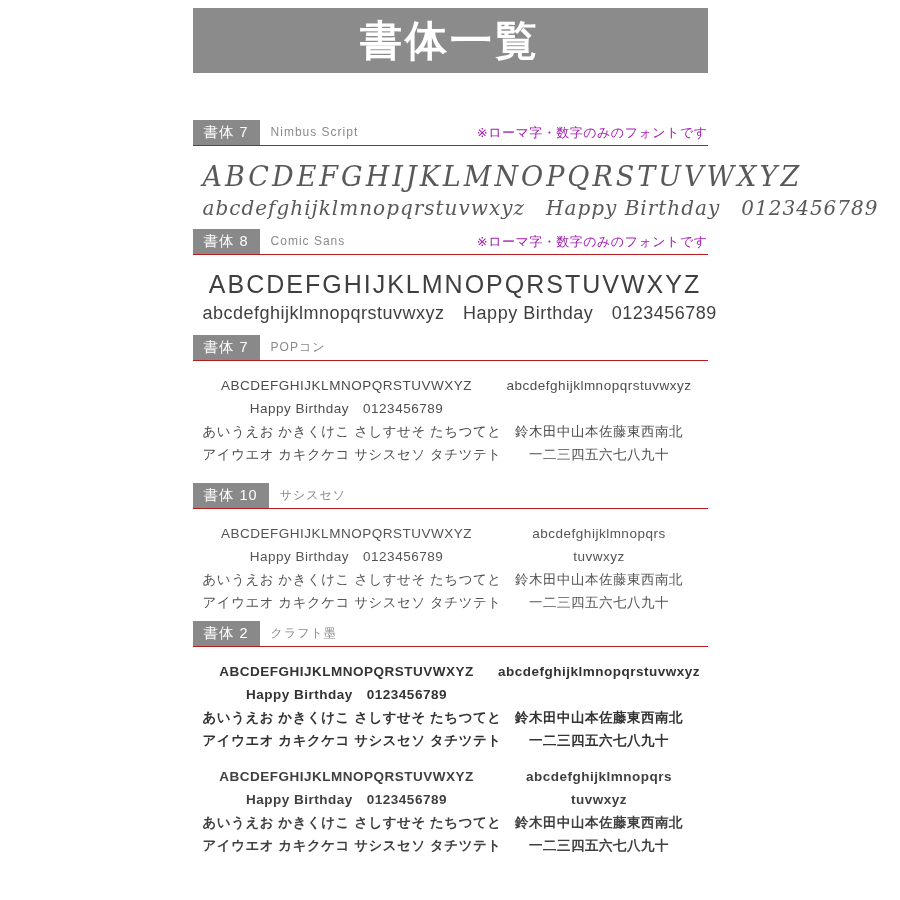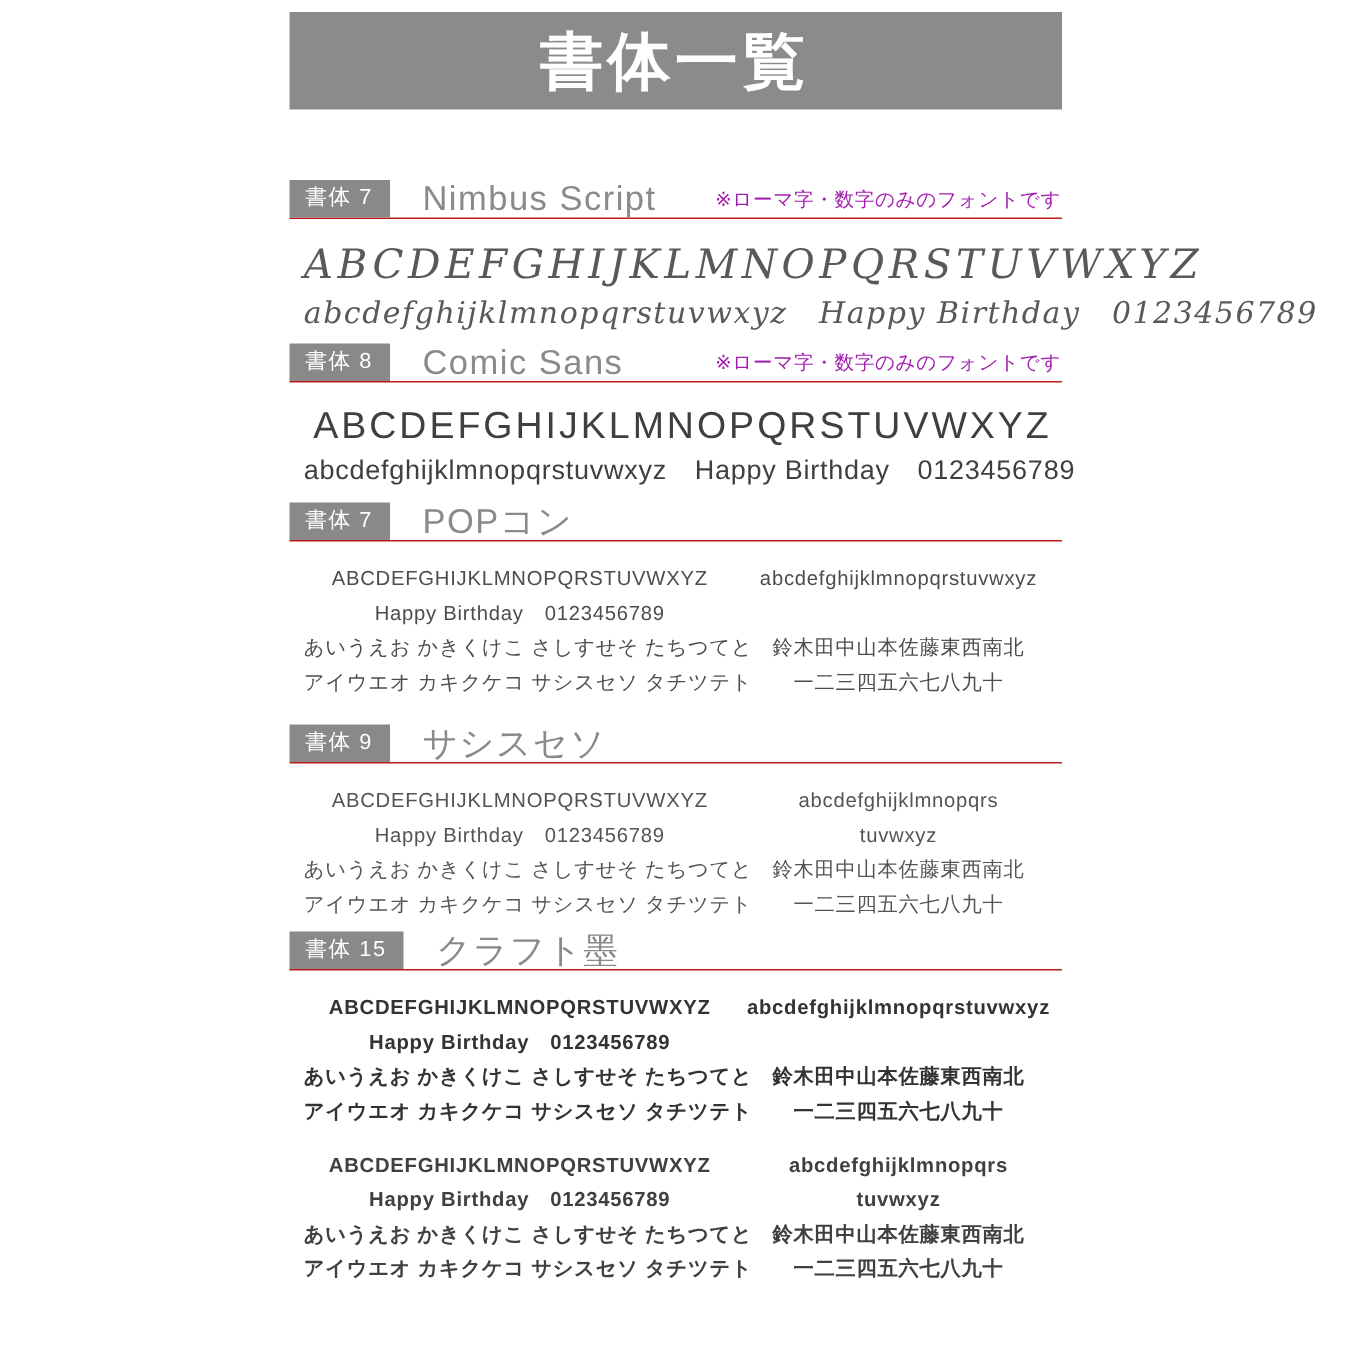--- a/index.html
+++ b/index.html
@@ -24,22 +24,22 @@
   .sec-head{
     display:flex;align-items:stretch;height:25px;
     border-bottom:1px solid #b91c1c;
   }
   .badge{
     background:#898989;color:#ffffff;
     font-size:14.5px;line-height:25px;
     padding:0 11px;white-space:nowrap;letter-spacing:1px;
   }
   .fname{
-    color:#8a8a8a;font-size:23px;line-height:25px;
-    margin-left:22px;white-space:nowrap;letter-spacing:1px;
+    color:#8a8a8a;font-size:12px;line-height:25px;
+    margin-left:11px;white-space:nowrap;letter-spacing:1px;
   }
   .fnote{
     margin-left:auto;color:#a21caf;font-size:13px;line-height:25px;
     white-space:nowrap;letter-spacing:.5px;
   }
 
   .samples{margin-top:13px;padding-left:10px;}
   .row{white-space:nowrap;}
 
   
@@ -126,21 +126,21 @@
       </div>
       <div class="row">
         <span class="l">アイウエオ カキクケコ サシスセソ タチツテト</span>
         <span class="r">一二三四五六七八九十</span>
       </div>
     </div>
   </section>
 
   <section class="sec s10">
     <div class="sec-head">
-      <span class="badge">書体 9</span>
+      <span class="badge">書体 10</span>
       <span class="fname">サシスセソ</span>
       <span class="fnote"></span>
     </div>
     <div class="samples cols">
       <div class="row">
         <span class="l">ABCDEFGHIJKLMNOPQRSTUVWXYZ</span>
         <span class="r">abcdefghijklmnopqrs</span>
       </div>
       <div class="row">
         <span class="l">Happy Birthday　0123456789</span>
@@ -152,21 +152,21 @@
       </div>
       <div class="row">
         <span class="l">アイウエオ カキクケコ サシスセソ タチツテト</span>
         <span class="r">一二三四五六七八九十</span>
       </div>
     </div>
   </section>
 
   <section class="sec s11">
     <div class="sec-head">
-      <span class="badge">書体 15</span>
+      <span class="badge">書体 2</span>
       <span class="fname">クラフト墨</span>
       <span class="fnote"></span>
     </div>
     <div class="samples cols">
       <div class="row">
         <span class="l">ABCDEFGHIJKLMNOPQRSTUVWXYZ</span>
         <span class="r">abcdefghijklmnopqrstuvwxyz</span>
       </div>
       <div class="row">
         <span class="l">Happy Birthday　0123456789</span>

